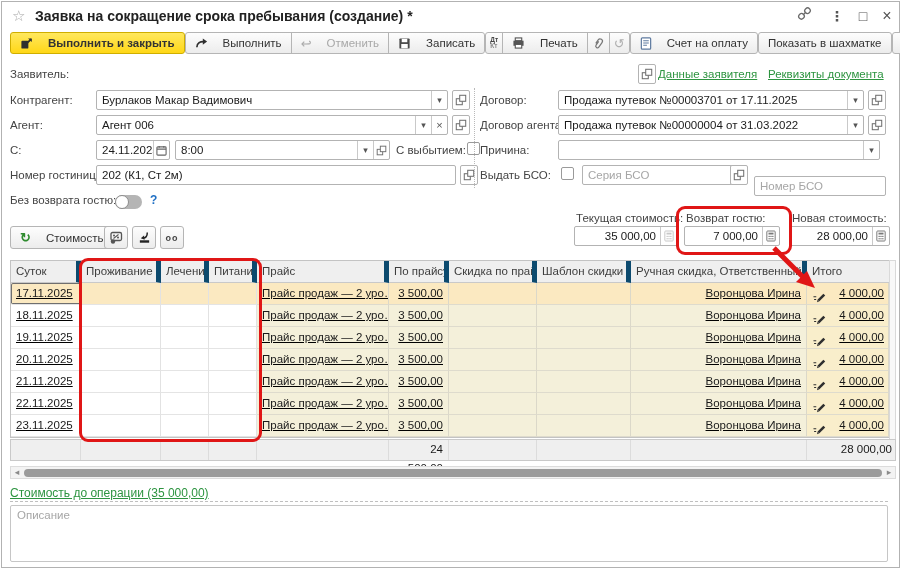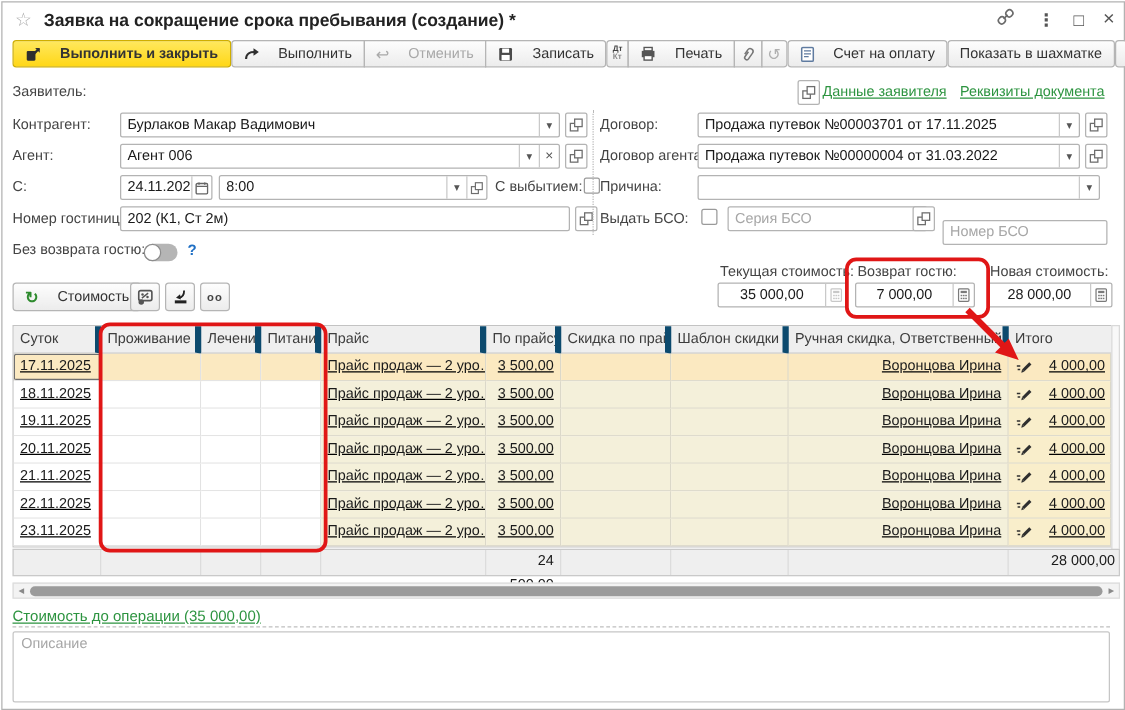--- a/index.html
+++ b/index.html
@@ -32,32 +32,32 @@
   .seg{width:15px;border-left:1px solid #c9c9c9;display:flex;align-items:center;justify-content:center;color:#555;font-size:9px;cursor:pointer;}
   .sidebtn{position:absolute;width:18px;height:20px;border:1px solid #b3b3b3;border-radius:2px;background:#fff;display:flex;align-items:center;justify-content:center;color:#6e6e6e;cursor:pointer;box-sizing:border-box;}
   .glink{position:absolute;font-size:11.5px;color:#2d9440;text-decoration:underline;cursor:pointer;white-space:nowrap;}
   .chk{position:absolute;width:13px;height:13px;border:1px solid #9a9a9a;border-radius:2px;background:#fff;cursor:pointer;box-sizing:border-box;}
   .toggle{position:absolute;width:27px;height:14px;border-radius:7px;background:#b5b5b5;cursor:pointer;}
   .knob{position:absolute;left:0;top:0;width:14px;height:14px;border-radius:50%;background:#fff;border:1px solid #8d8d8d;box-sizing:border-box;}
   .help-q{position:absolute;color:#1f6fc4;font-size:12px;font-weight:700;cursor:pointer;}
   .vsplit{position:absolute;border-left:1px dotted #b9b9b9;width:0;}
   
   .money{position:absolute;height:20px;border:1px solid #b3b3b3;border-radius:2px;background:#fff;display:flex;box-sizing:border-box;}
-  .money .val{flex:1;text-align:center;font-size:11.5px;line-height:18px;padding:0 4px;color:#1a1a1a;}
+  .money .val{flex:1;text-align:right;font-size:11.5px;line-height:18px;padding:0 4px;color:#1a1a1a;}
   .calcseg{width:16px;border-left:1px solid #c9c9c9;display:flex;align-items:center;justify-content:center;color:#7a7a7a;cursor:pointer;}
   .calcseg.dis{color:#c8c8c8;}
   
   :root{--cols:70px 80px 48px 48px 132px 60px 88px 94px 176px 82px;}
   .tablewrap{position:absolute;left:8px;top:258px;width:878px;border:1px solid #c3c3c3;background:#fff;box-sizing:content-box;}
   .thead{display:grid;grid-template-columns:var(--cols);background:#efefef;}
   .th{font-size:11.5px;color:#3d3d3d;padding:4px 5px;border-right:5px solid #0c4a6e;border-bottom:1px solid #c9c9c9;white-space:nowrap;overflow:hidden;box-sizing:border-box;height:22px;}
   .trow{display:grid;grid-template-columns:var(--cols);text-decoration:underline;}
   .cell{height:22px;font-size:11.5px;color:#1a1a1a;line-height:21px;padding:0 5px;border-right:1px solid #dbd8c9;border-bottom:1px solid #dedbcd;white-space:nowrap;overflow:hidden;background:#f4f0da;box-sizing:border-box;}
   .cell.edit{background:#fff;border-right-color:#e2e2e2;border-bottom-color:#e4e4e4;}
-  .cell.c9{background:#f9eecb;display:flex;align-items:center;justify-content:space-between;padding:0 4px 0 5px;}
+  .cell.c9{background:#f9eecb;display:flex;align-items:flex-end;justify-content:space-between;padding:0 4px 0 5px;}
   .trow.sel .cell,.trow.sel .cell.edit,.trow.sel .cell.c9{background:#fbe9c1;}
   .cell.focus{box-shadow:inset 0 0 0 1px #6f6f6f;border-radius:2px;}
   .num{text-align:right;}
   .pencil{width:15px;height:13px;flex:none;}
   .gutter{position:absolute;left:887px;top:258px;width:7px;height:200px;background:#f8f8f8;border:1px solid #d9d9d9;box-sizing:border-box;}
   .tfoot{position:absolute;left:8px;top:437px;width:886px;border:1px solid #c9c9c9;background:#efefef;display:grid;grid-template-columns:70px 80px 48px 48px 132px 60px 88px 94px 176px 90px;box-sizing:border-box;}
   .tf{height:20px;font-size:11.5px;line-height:19px;padding:0 5px;border-right:1px solid #dcdcdc;color:#1a1a1a;box-sizing:border-box;}
   
   .hscroll{position:absolute;left:8px;top:464px;width:886px;height:13px;background:#f3f3f3;border:1px solid #dcdcdc;box-sizing:border-box;}
   .sarrow{position:absolute;top:0;width:12px;height:11px;color:#8a8a8a;font-size:9px;line-height:11px;text-align:center;cursor:pointer;}

